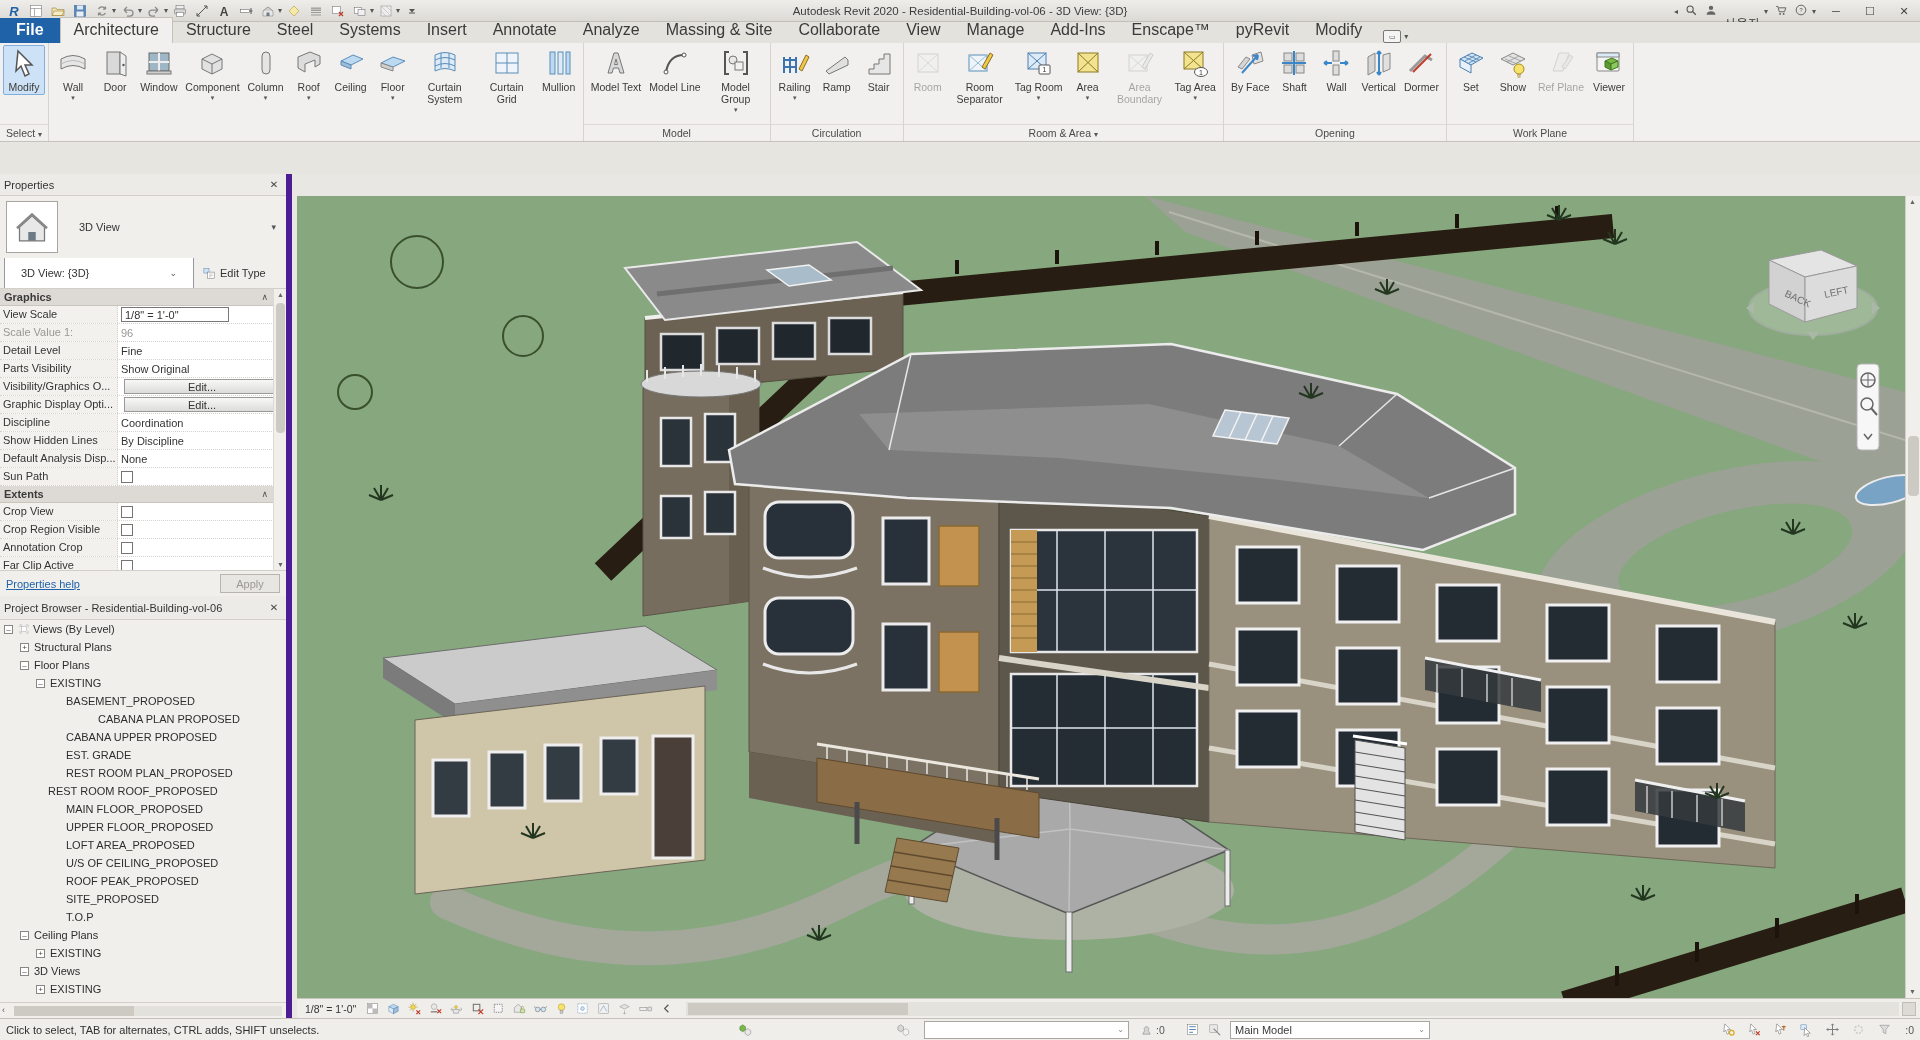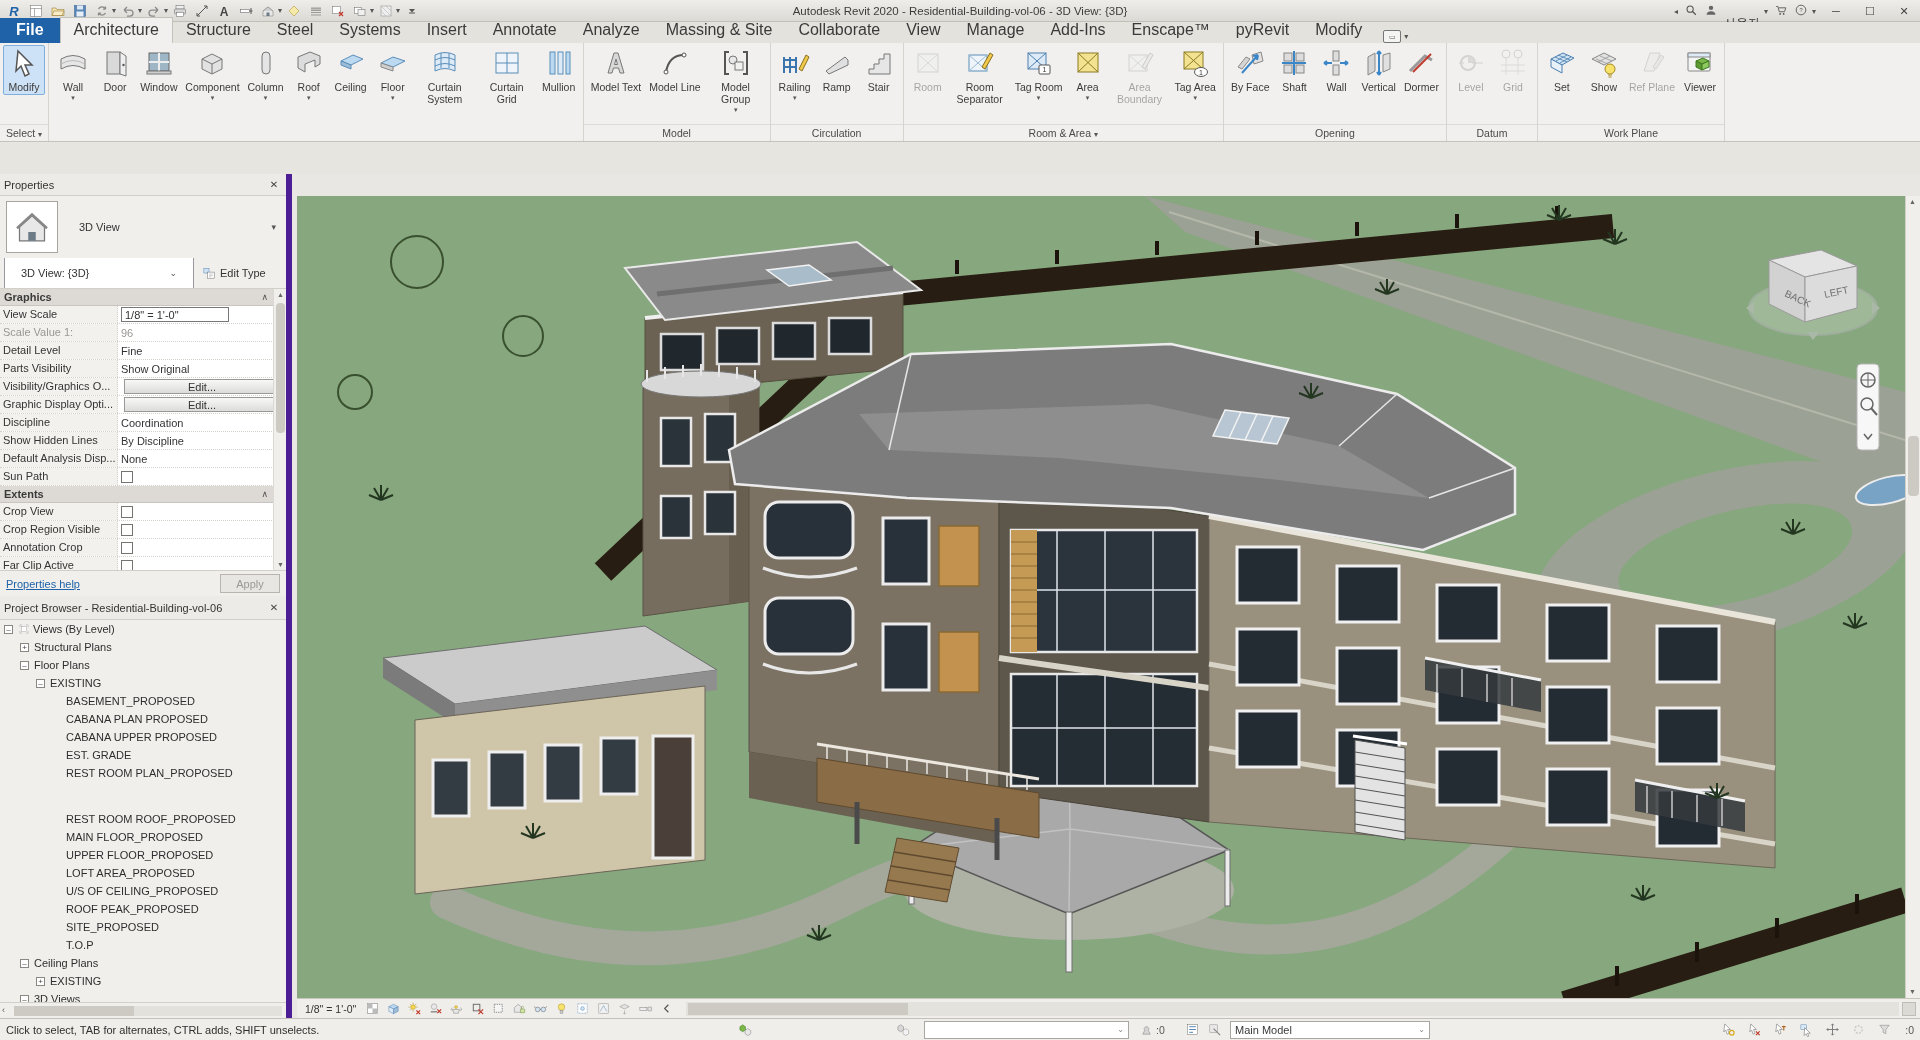--- a/index.html
+++ b/index.html
@@ -548,41 +548,20 @@
                 <path d="M5 24 L20 9 L27 13" fill="none" stroke="#999" stroke-width="3"></path>
                 <path d="M8 25 L26 7" stroke="#c0392b" stroke-width="2"></path>
               </svg></div>
             <div class="rlab">Dormer</div>
           </div>
         </div>
         <div class="rib-panel-label">Opening</div>
       </div>
       <div class="rib-panel">
         <div class="rib-btn-row">
-          <div class="rib-btn disabled">
-            <div class="ric"><svg viewBox="0 0 32 32">
-                <circle cx="13" cy="16" r="7" fill="none" stroke="#aaa" stroke-width="2"></circle>
-                <path d="M13 9 A7 7 0 0 1 20 16 L13 16 Z" fill="#bbb"></path>
-                <path d="M4 16 H9 M17 16 H28" stroke="#aaa"></path>
-              </svg></div>
-            <div class="rlab">Level</div>
-          </div>
-          <div class="rib-btn disabled">
-            <div class="ric"><svg viewBox="0 0 32 32">
-                <circle cx="9" cy="7" r="4" fill="none" stroke="#aaa"></circle>
-                <circle cx="21" cy="7" r="4" fill="none" stroke="#aaa"></circle>
-                <path d="M9 11 V28 M21 11 V28 M4 18 H28 M4 24 H28" stroke="#bbb"></path>
-              </svg></div>
-            <div class="rlab">Grid</div>
-          </div>
-        </div>
-        <div class="rib-panel-label">Datum</div>
-      </div>
-      <div class="rib-panel">
-        <div class="rib-btn-row">
           <div class="rib-btn">
             <div class="ric"><svg viewBox="0 0 32 32">
                 <path d="M5 12 L17 6 L28 11 L16 18 Z" fill="#cfe3f4" stroke="#4d7fae"></path>
                 <path d="M9 10 L21 15 M12 8 L24 13 M10 14 L21 8 M14 16 L25 10" stroke="#4d7fae" stroke-width=".8"></path>
                 <path d="M5 12 L16 18 L16 26 L5 20 Z" fill="#e8f1f9" stroke="#4d7fae"></path>
               </svg></div>
             <div class="rlab">Set</div>
           </div>
           <div class="rib-btn">
             <div class="ric"><svg viewBox="0 0 32 32">
@@ -760,37 +739,37 @@
           <span class="tree-label">Floor Plans</span>
         </div>
         <div class="tree-row" style="padding-left: 36px;">
           <span class="tree-exp">–</span>
           <span class="tree-label">EXISTING</span>
         </div>
         <div class="tree-row" style="padding-left: 52px;">
           <span style="width: 14px; flex: 0 0 auto;"></span>
           <span class="tree-label">BASEMENT_PROPOSED</span>
         </div>
-        <div class="tree-row" style="padding-left: 52px;">
+        <div class="tree-row" style="padding-left: 52px; margin-left: 32px;">
           <span style="width: 14px; flex: 0 0 auto;"></span>
           <span class="tree-label">CABANA PLAN PROPOSED</span>
         </div>
         <div class="tree-row" style="padding-left: 52px;">
           <span style="width: 14px; flex: 0 0 auto;"></span>
           <span class="tree-label">CABANA UPPER PROPOSED</span>
         </div>
         <div class="tree-row" style="padding-left: 52px;">
           <span style="width: 14px; flex: 0 0 auto;"></span>
           <span class="tree-label">EST. GRADE</span>
         </div>
         <div class="tree-row" style="padding-left: 52px;">
           <span style="width: 14px; flex: 0 0 auto;"></span>
           <span class="tree-label">REST ROOM PLAN_PROPOSED</span>
         </div>
-        <div class="tree-row" style="padding-left: 52px; margin-top: 28px;">
+        <div class="tree-row" style="padding-left: 34px;">
           <span style="width: 14px; flex: 0 0 auto;"></span>
           <span class="tree-label">REST ROOM ROOF_PROPOSED</span>
         </div>
         <div class="tree-row" style="padding-left: 52px;">
           <span style="width: 14px; flex: 0 0 auto;"></span>
           <span class="tree-label">MAIN FLOOR_PROPOSED</span>
         </div>
         <div class="tree-row" style="padding-left: 52px;">
           <span style="width: 14px; flex: 0 0 auto;"></span>
           <span class="tree-label">UPPER FLOOR_PROPOSED</span>

